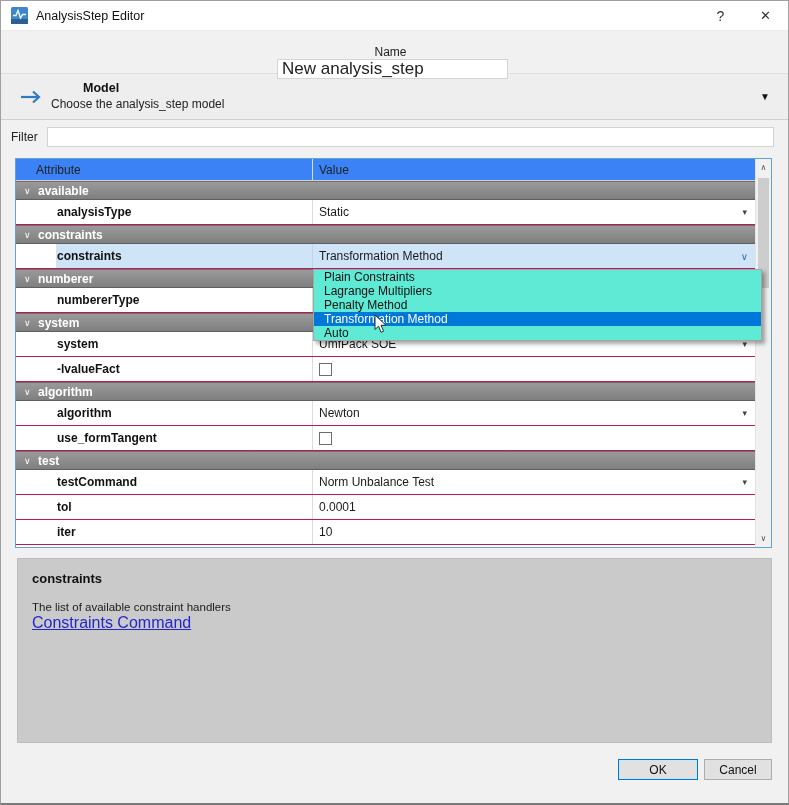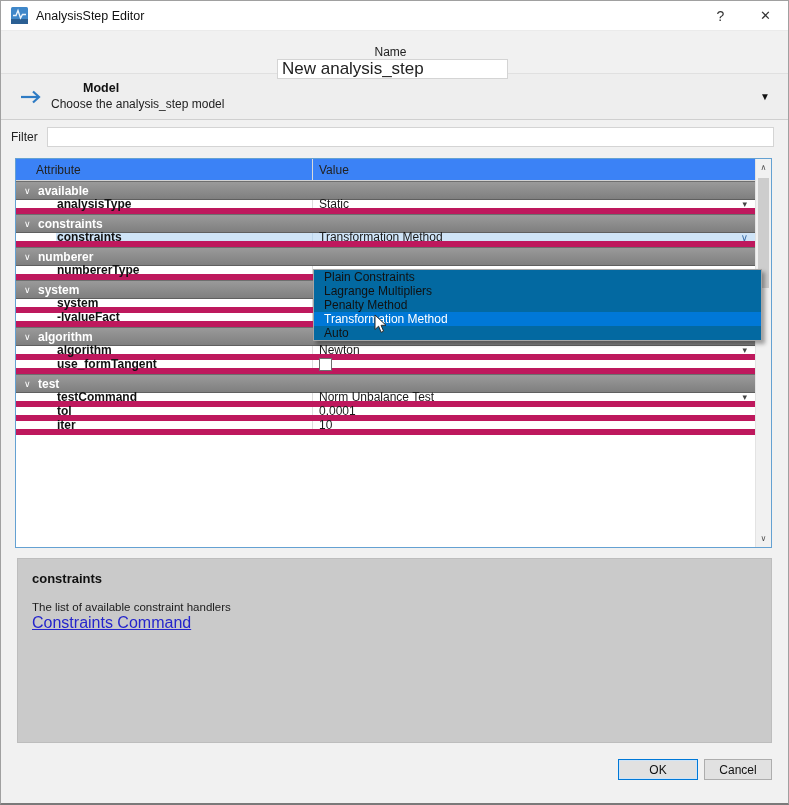--- a/index.html
+++ b/index.html
@@ -48,35 +48,35 @@
   .thead .hcell { display:flex; align-items:center; color:#222; }
   .hcell.h-attr { width:297px; border-right:1px solid #dadada; padding-left:20px; }
   .hcell.h-val { flex:1; padding-left:6px; }
 
   .trow { display:flex; }
   .trow.group { height:19px; align-items:center;
                 background:linear-gradient(#9a9a9a,#7f7f7f);
                 border-top:1px solid #6e6e6e; border-bottom:1px solid #5f5f5f; }
   .gchev { color:#fff; font-size:9px; margin:0 0 0 8px; width:14px; }
   .glabel { color:#fff; font-weight:700; }
-  .trow.item { height:14px; border-bottom:6px solid #be185d; background:#fff; }
+  .trow.item { height:25px; border-bottom:1px solid #be185d; background:#fff; }
   .acell { width:297px; border-right:1px solid #dcdcdc; display:flex; align-items:center;
            padding-left:41px; }
   .alabel { font-weight:700; color:#111; }
   .vcell { flex:1; position:relative; display:flex; align-items:center; padding-left:6px; }
   .caret { position:absolute; right:8px; font-size:9px; color:#444; }
   .checkbox { width:13px; height:13px; border:1px solid #6e6e6e; background:#fff; }
 
   .trow.selected .acell { border-right-color:#bcd6ec;
       background:linear-gradient(to right,#ffffff 0,#ffffff 40px,#cfe4f7 40px,#cfe4f7 100%); }
   .trow.selected .vcell { background:#cfe4f7; }
   .combo-open-caret { position:absolute; right:7px; font-size:10px; color:#3a6da8; }
 
   
-  .popup { position:absolute; left:297px; top:110px; width:449px; background:#0369a1;
+  .popup { position:absolute; left:297px; top:110px; width:449px; background:#5eead4;
            border:1px solid #a5a5a5; box-shadow:3px 3px 4px rgba(0,0,0,.35); z-index:5; }
   .opt { height:14px; line-height:14px; padding-left:10px; color:#111; white-space:nowrap; }
   .opt.selected { background:#0078d7; color:#fff; }
   .cursor { position:absolute; left:60px; top:44px; z-index:6; }
 
   
   .scrollbar { position:absolute; top:0; right:0; bottom:0; width:16px; background:#f1f1f1;
                border-left:1px solid #e3e3e3; }
   .sb-btn { height:17px; display:flex; align-items:center; justify-content:center;
             font-size:8px; color:#505050; }

